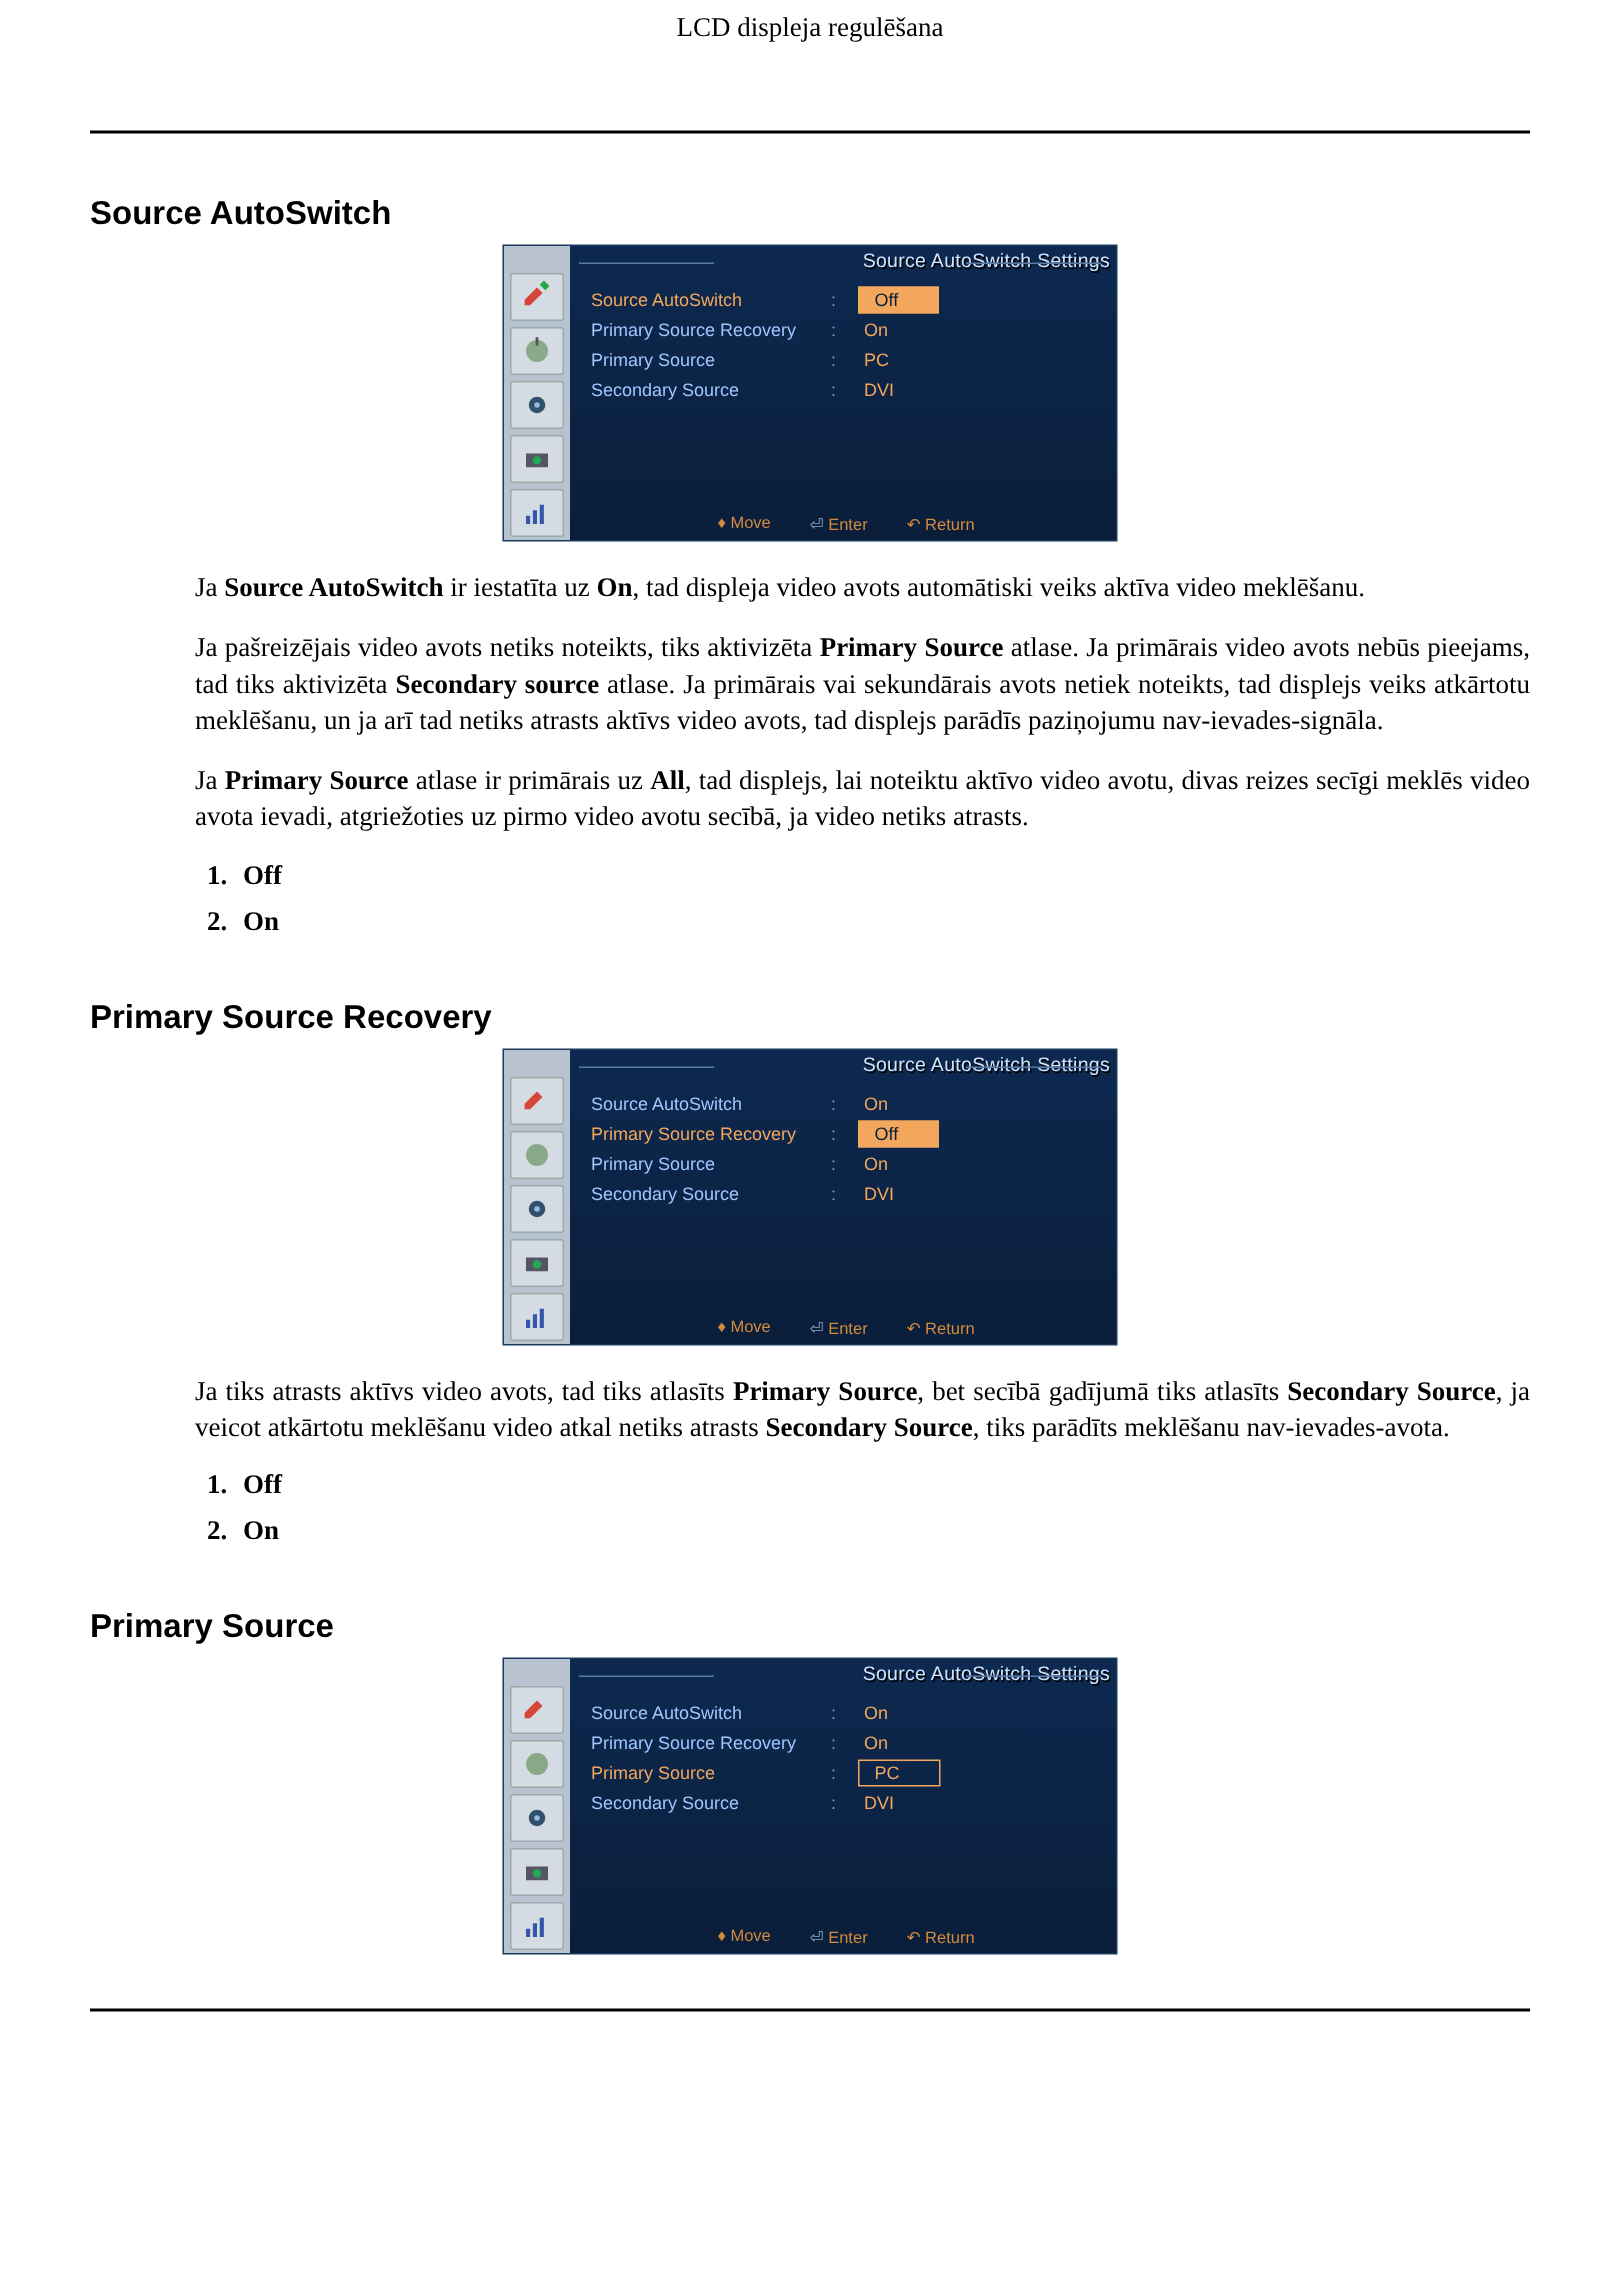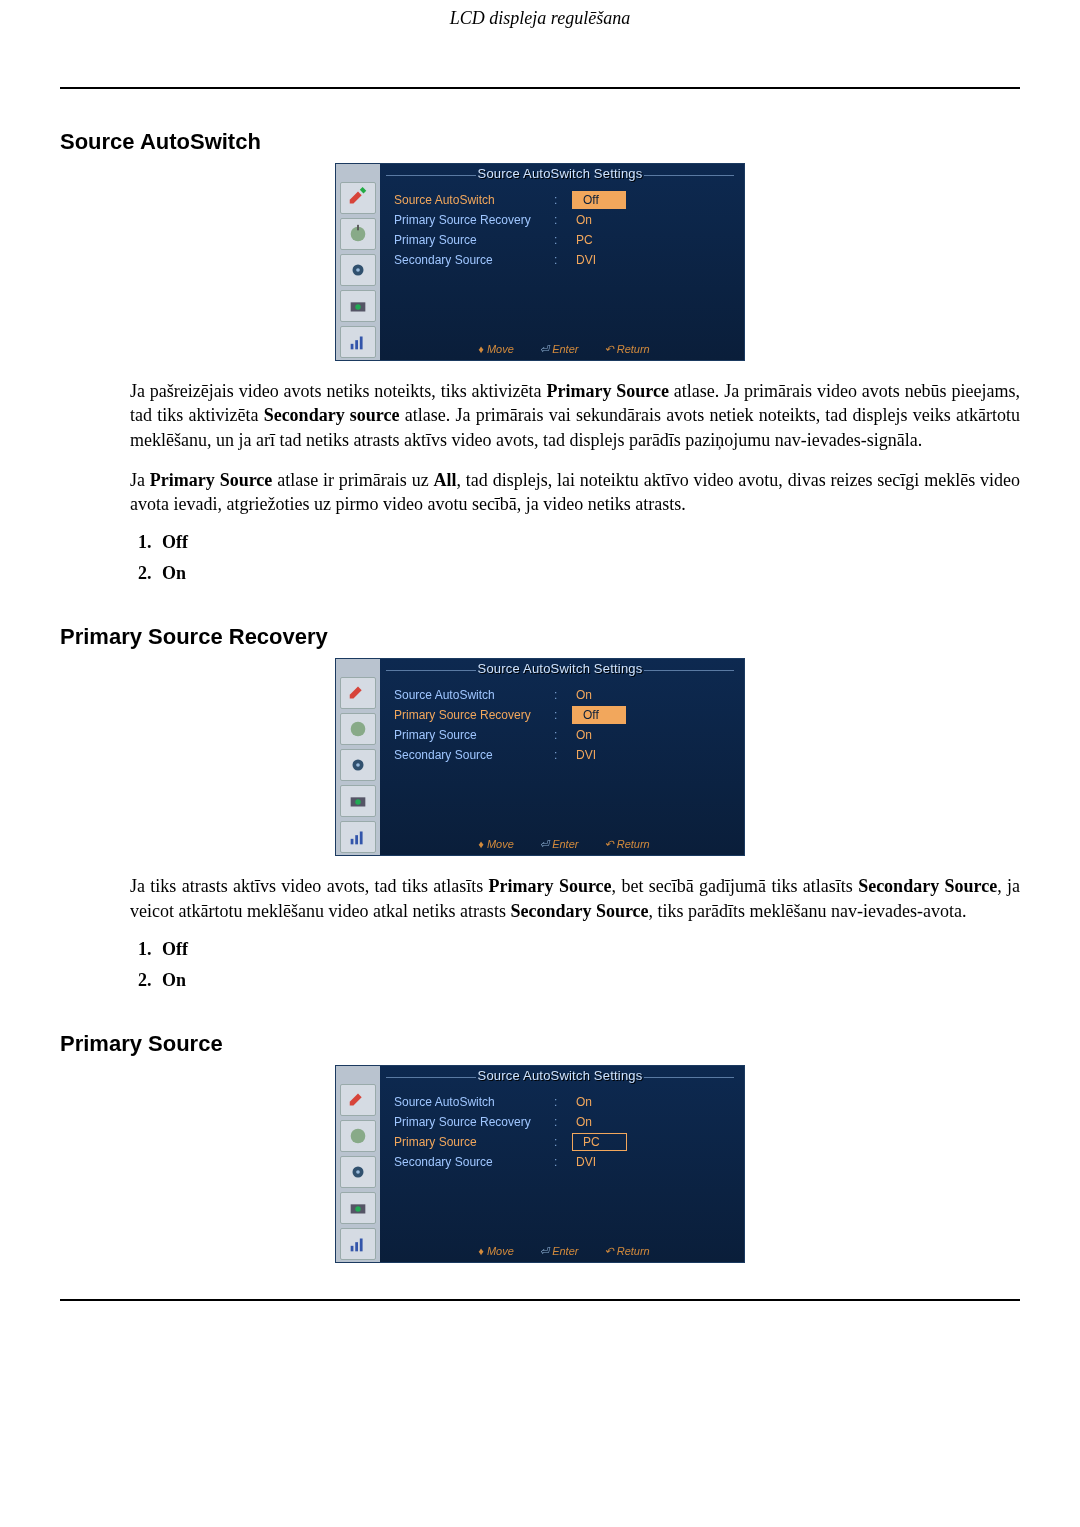--- a/index.html
+++ b/index.html
@@ -17,21 +17,20 @@
     box-sizing: border-box;
   }
   .hdr-line {
     border-bottom: 2px solid #000;
     margin-top: 50px;
   }
   .hdr {
     text-align: center;
     font-size: 18px;
     padding: 8px 0;
-    font-style: italic;
   }
   .ftr-line {
     border-top: 2px solid #000;
     margin-top: 36px;
     height: 30px;
   }
   .section-title {
     font-family: Arial, Helvetica, sans-serif;
     font-weight: bold;
     font-size: 22px;
@@ -70,21 +69,21 @@
     position: relative;
     display: flex;
     font-family: Arial, Helvetica, sans-serif;
     font-size: 12px;
     color: #9fc6ff;
   }
   .osd .titlebar {
     position: absolute;
     top: 2px; left: 44px; right: 4px;
     height: 18px;
-    text-align: center;
+    text-align: right;
     color: #cfe4ff;
     font-size: 13px;
     text-shadow: 1px 1px 0 #000;
     letter-spacing: .2px;
   }
   .osd .titlebar::before, .osd .titlebar::after {
     content: "";
     position: absolute; top: 50%; height: 1px;
     background: #5a7aa3; width: 90px;
   }
@@ -139,21 +138,20 @@
     color: #0a1e3a;
   }
   .osd .hint {
     position: absolute;
     bottom: 4px; left: 14px; right: 10px;
     display: flex;
     gap: 26px;
     justify-content: center;
     color: #8aabce;
     font-size: 11px;
-    font-style: italic;
   }
   .osd .hint .ret { color: #d28a3c; text-align: center; }
   .osd .hint span:first-child { color: #d28a3c; }
   .osd .hint .g { color: #8aabce; }
   
   .ic svg { width: 22px; height: 22px; }
 </style>
 </head>
 <body>
 
@@ -224,20 +222,23 @@
           <span>♦ <span class="g">Move</span></span>
           <span class="g">⏎ <span>Enter</span></span>
           <span class="ret">↶ <span>Return</span></span>
         </div>
       </div>
     </div>
   </div>
 
   <div class="body-block">
     <p>
+      <span>Ja </span><b>Source AutoSwitch</b><span> ir iestatīta uz </span><b>On</b><span>, tad displeja video avots automātiski veiks aktīva video meklēšanu.</span>
+    </p>
+    <p>
       <span>Ja pašreizējais video avots netiks noteikts, tiks aktivizēta </span><b>Primary Source</b><span> atlase. Ja primārais video avots nebūs pieejams, tad tiks aktivizēta </span><b>Secondary source</b><span> atlase. Ja primārais vai sekundārais avots netiek noteikts, tad displejs veiks atkārtotu meklēšanu, un ja arī tad netiks atrasts aktīvs video avots, tad displejs parādīs paziņojumu nav-ievades-signāla.</span>
     </p>
     <p>
       <span>Ja </span><b>Primary Source</b><span> atlase ir primārais uz </span><b>All</b><span>, tad displejs, lai noteiktu aktīvo video avotu, divas reizes secīgi meklēs video avota ievadi, atgriežoties uz pirmo video avotu secībā, ja video netiks atrasts.</span>
     </p>
   </div>
   <ol class="opts">
     <li><span>Off</span></li>
     <li><span>On</span></li>
   </ol>

